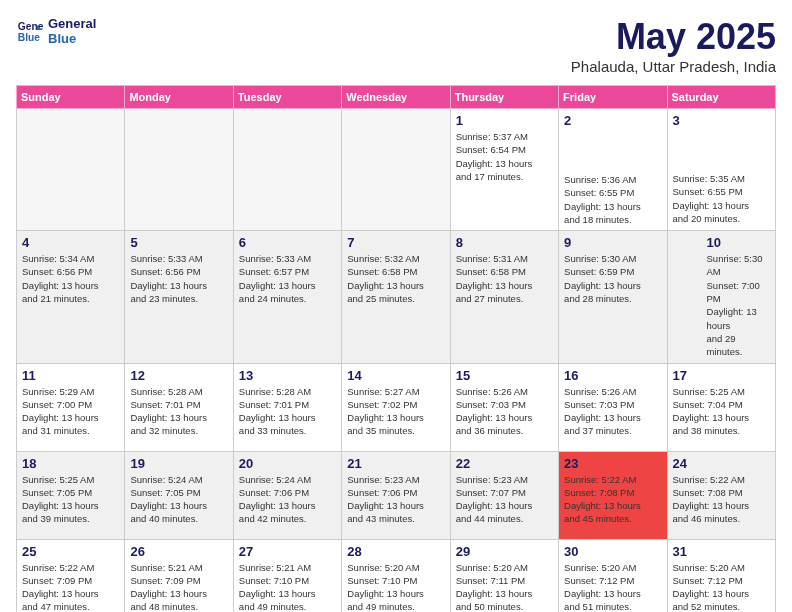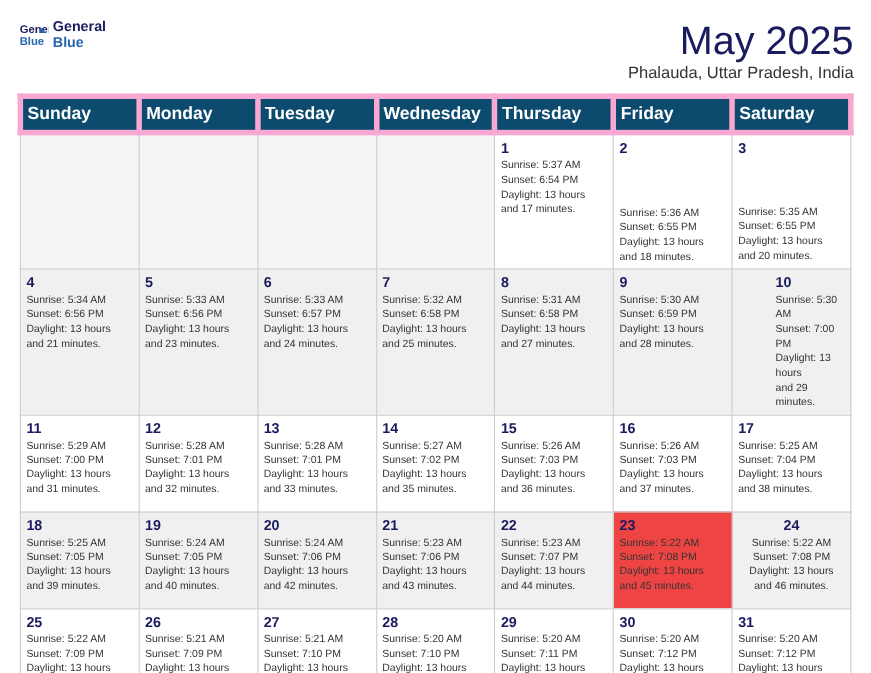--- a/index.html
+++ b/index.html
@@ -23,40 +23,40 @@
     }
     .logo-icon {
       width: 28px;
       height: 28px;
     }
     .title-block {
       text-align: right;
     }
     .title-month {
       font-size: 36px;
-      font-weight: normal;
+      font-weight: bold;
       color: #1a1a5e;
     }
     .title-location {
       font-size: 15px;
       color: #333;
     }
     table {
       width: 100%;
       border-collapse: collapse;
       table-layout: fixed;
     }
     th {
-      background-color: #0c4a6e;
+      background-color: #ec4899;
       color: #fff;
-      font-size: 16px;
+      font-size: 11px;
       font-weight: bold;
       padding: 5px 4px;
       text-align: left;
-      border: 5px solid #f9a8d4;
+      border: 1px solid #f9a8d4;
     }
     td {
       border: 1px solid #ccc;
       vertical-align: top;
       padding: 4px 5px;
       font-size: 10px;
       color: #222;
       height: 88px;
       background: #fff;
     }
@@ -274,21 +274,21 @@
 Daylight: 13 hours
 and 44 minutes.</div>
         </td>
         <td style="background: #ef4444;">
           <div class="day-number">23</div>
           <div class="day-detail" style="white-space: pre-line;">Sunrise: 5:22 AM
 Sunset: 7:08 PM
 Daylight: 13 hours
 and 45 minutes.</div>
         </td>
-        <td style="background: rgb(240, 240, 240); text-align: center;">
+        <td style="background: rgb(240, 240, 240);">
           <div class="day-number">24</div>
           <div class="day-detail" style="white-space: pre-line;">Sunrise: 5:22 AM
 Sunset: 7:08 PM
 Daylight: 13 hours
 and 46 minutes.</div>
         </td>
       </tr>
       <tr>
         <td style="background: rgb(255, 255, 255);">
           <div class="day-number">25</div>

